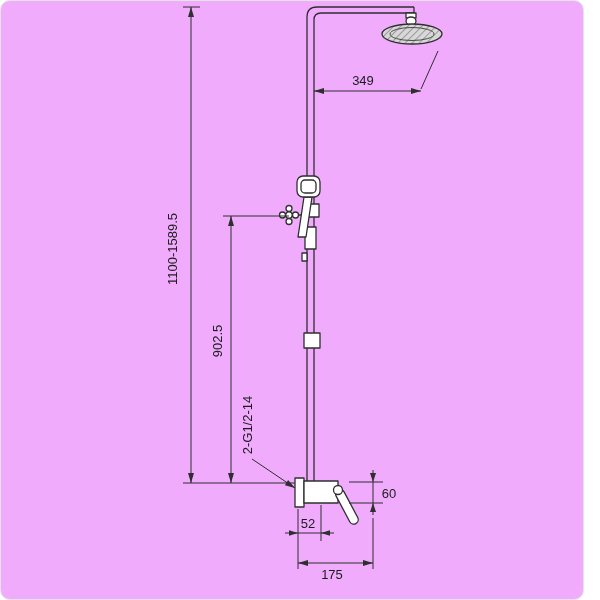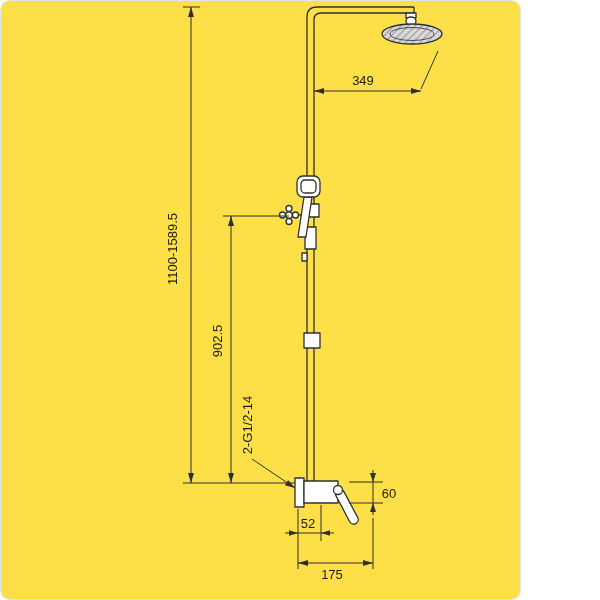--- a/index.html
+++ b/index.html
@@ -1,18 +1,18 @@
 <!DOCTYPE html>
 <html><head>
 <meta charset="utf-8">
 <style>
   html,body{margin:0;padding:0;background:#ffffff;}
   .canvas{
-    width:521px;height:600px;box-sizing:border-box;position:relative;
-    background:#fde047;border:1px solid #e4e4e4;border-radius:10px;overflow:hidden;
+    width:584px;height:600px;box-sizing:border-box;position:relative;
+    background:#f0abfc;border:1px solid #e4e4e4;border-radius:10px;overflow:hidden;
     font-family:"Liberation Sans", sans-serif;
   }
   svg{position:absolute;inset:0;}
   svg .obj{fill:none;stroke:#2f2f2f;stroke-width:1.3;stroke-linejoin:round;}
   svg .objf{fill:#ffffff;stroke:#2f2f2f;stroke-width:1.3;stroke-linejoin:round;}
   svg .dim{stroke:#2f2f2f;stroke-width:1;fill:none;}
   svg .arr{fill:#2f2f2f;stroke:none;}
   svg text{font-family:"Liberation Sans", sans-serif;font-size:13px;fill:#1b1b1b;}
 </style>
 </head>

